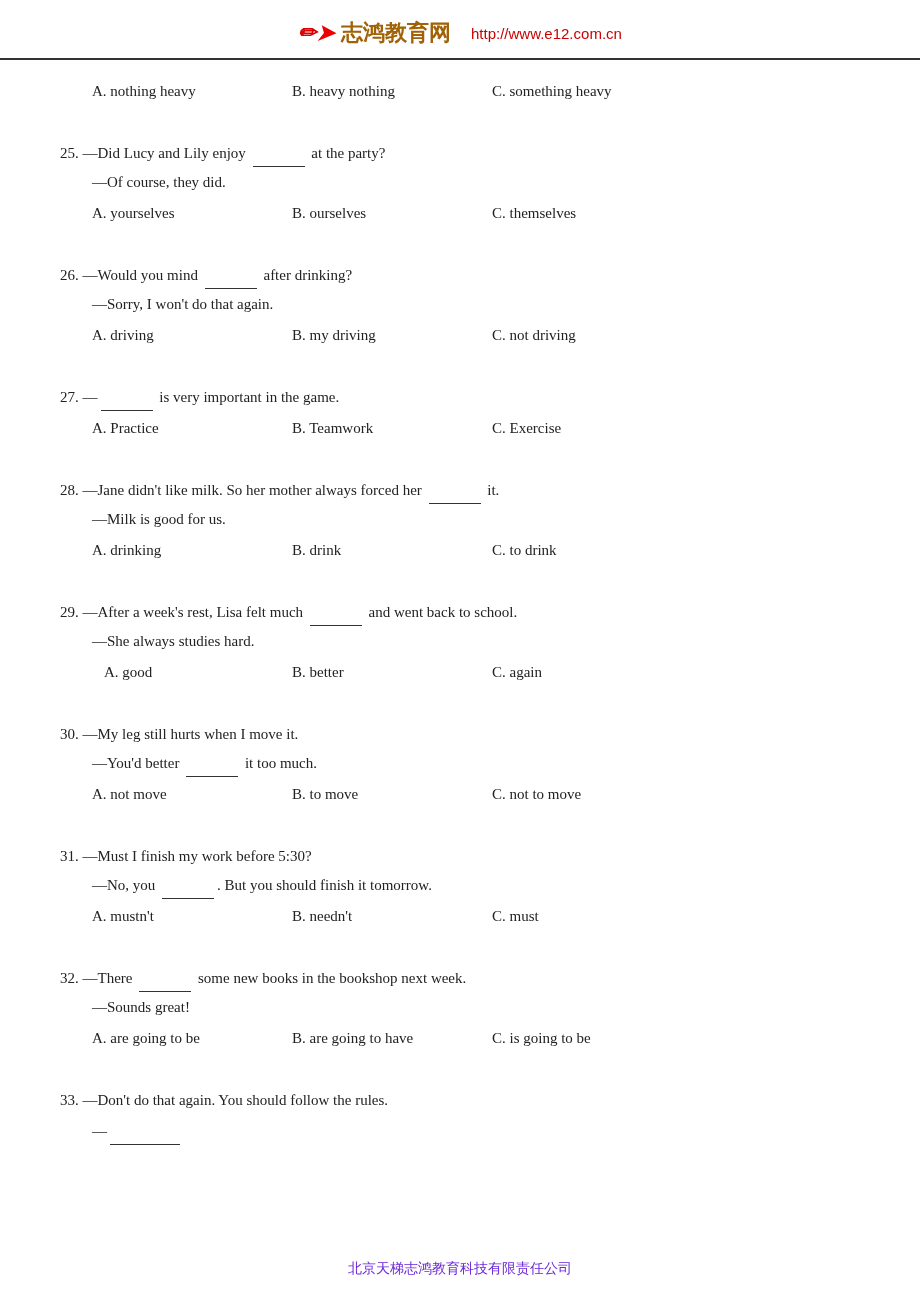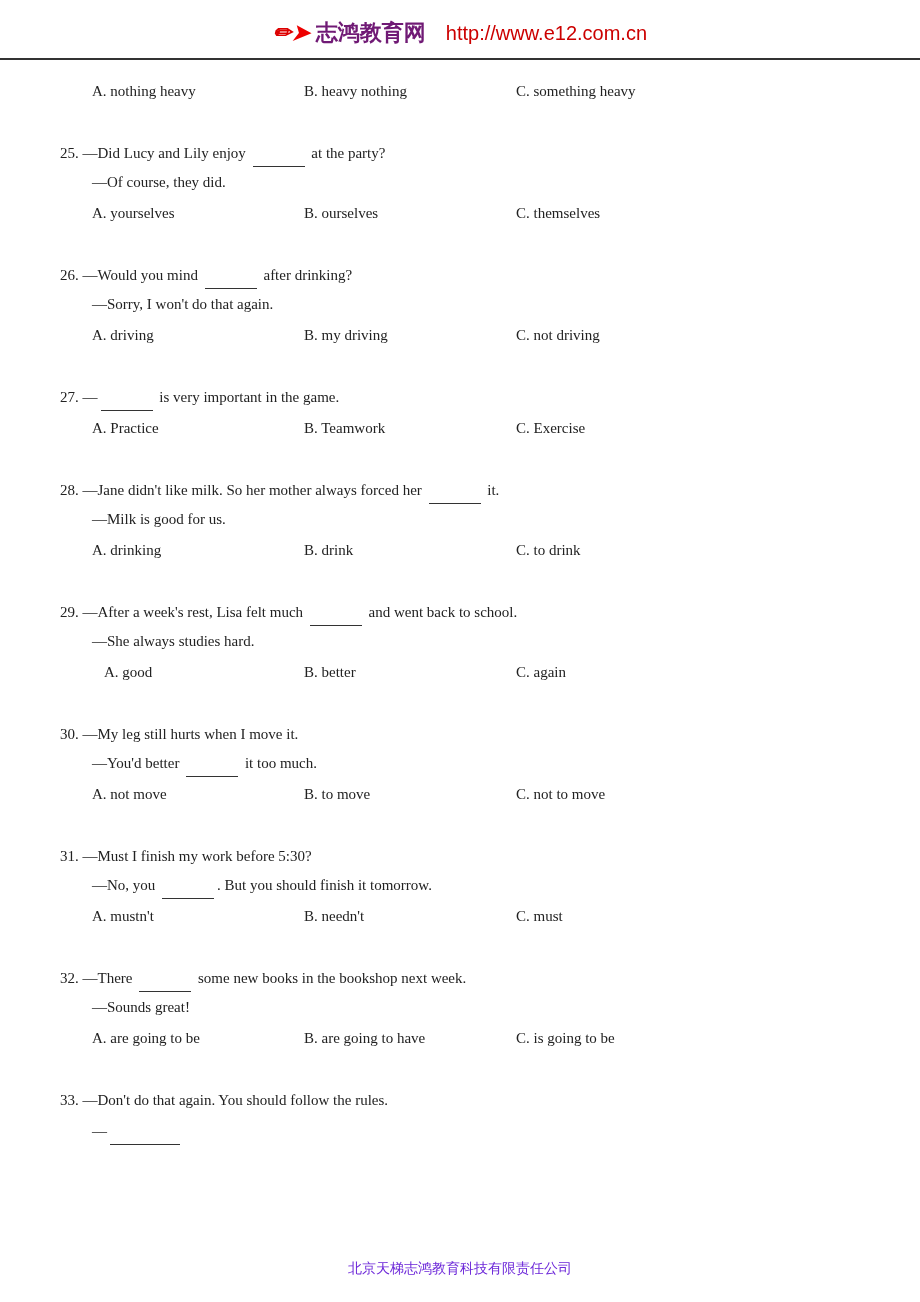--- a/index.html
+++ b/index.html
@@ -27,24 +27,24 @@
       display: inline-block;
       font-size: 22px;
       color: #d00;
       font-style: italic;
       font-weight: bold;
       font-family: cursive, serif;
     }
     .logo-text {
       font-size: 22px;
       font-weight: bold;
-      color: #701a75;
+      color: #a16207;
     }
     .logo-url {
-      font-size: 20px;
+      font-size: 15px;
       color: #cc0000;
       font-family: Arial, sans-serif;
       margin-left: 14px;
     }
     .content {
       padding: 6px 60px 30px 60px;
     }
     .question-block {
       margin-bottom: 14px;
     }
@@ -56,21 +56,21 @@
     }
     .dialog-line {
       padding-left: 32px;
       line-height: 1.8;
       margin-bottom: 2px;
     }
     .options-line {
       padding-left: 32px;
       line-height: 2;
       display: flex;
-      gap: 12px;
+      gap: 0;
     }
     .option {
       display: inline-block;
       min-width: 200px;
     }
     .option-c {
       display: inline-block;
       min-width: 160px;
     }
     .blank {

